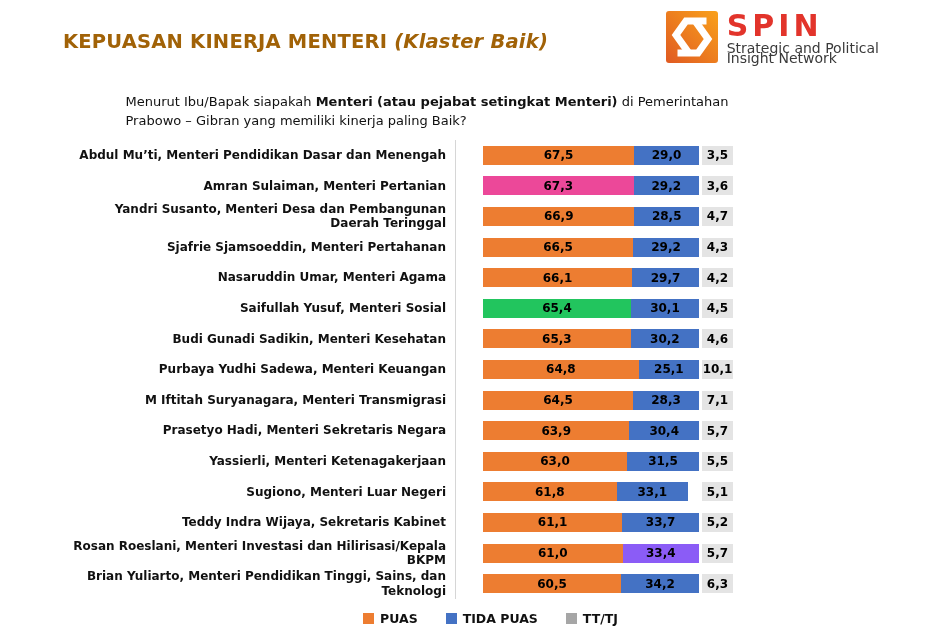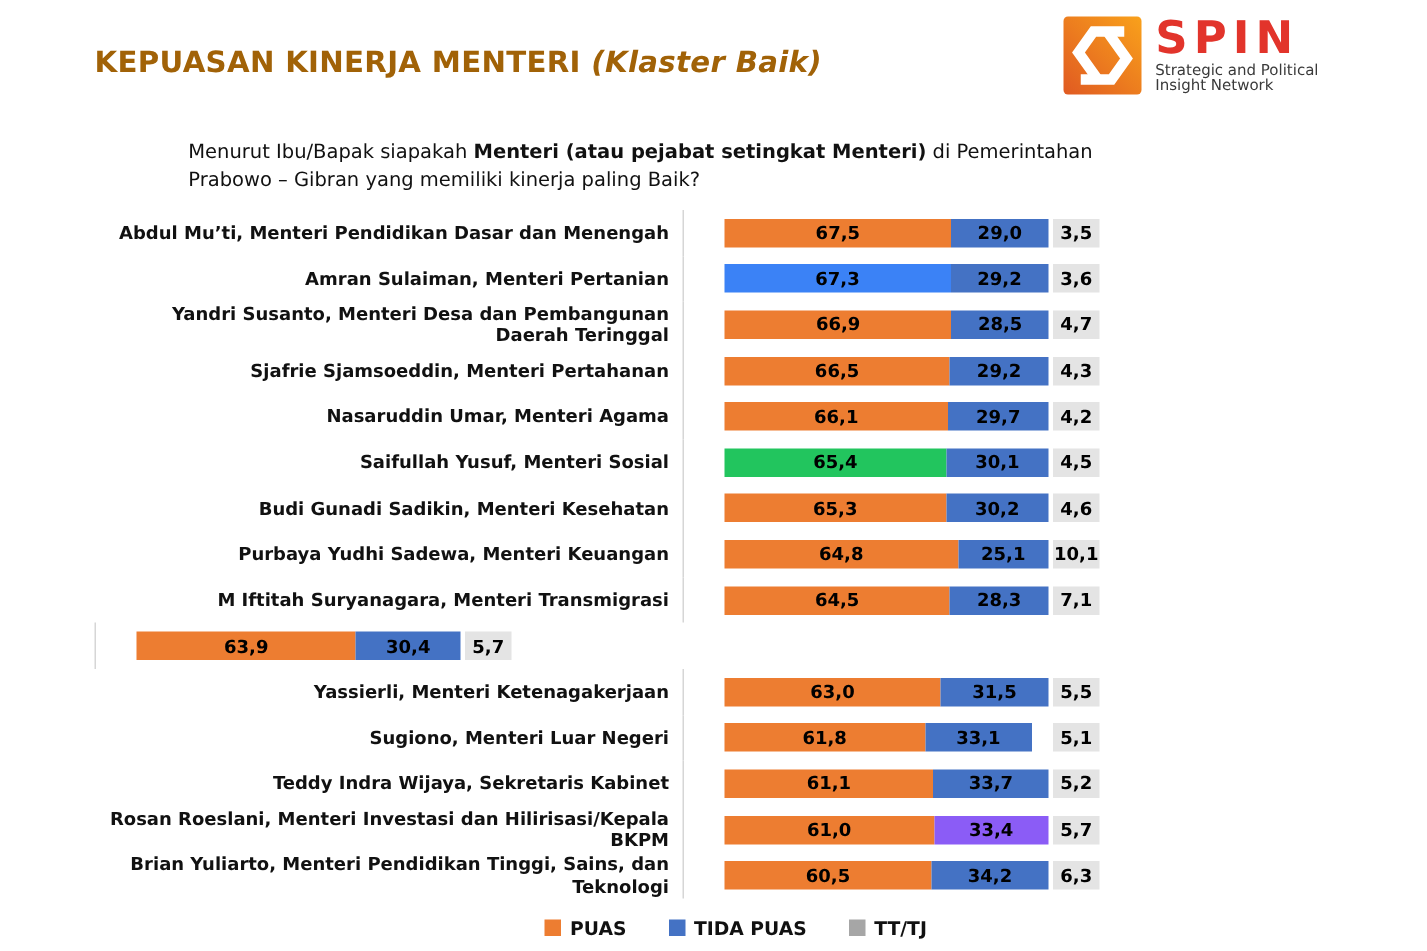--- a/index.html
+++ b/index.html
@@ -16,21 +16,21 @@
     font-size:19.5px; font-weight:bold; color:#a16207;
     letter-spacing:.2px; white-space:nowrap;
   }
   .page-title em { font-style:italic; }
   .logo { position:absolute; right:72px; top:10px; display:flex; align-items:center; }
   .logo-text { margin-left:8px; }
   .logo-brand {
     font-size:30px; font-weight:bold; letter-spacing:4px;
     line-height:30px; font-family:"DejaVu Sans", sans-serif;
   }
-  .logo-tagline { font-size:10px; line-height:10.5px; color:#3a3a3a; margin-top:2px; }
+  .logo-tagline { font-size:14px; line-height:10.5px; color:#3a3a3a; margin-top:2px; }
   
   .question {
     margin:14px auto 0 auto; width:700px; 
     font-size:13px; line-height:19px; color:#111;
   }
   .question b { font-weight:bold; }
   
   .chart { margin:10px 0 0 63px; }
   .chart-row { display:flex; align-items:center; height:30.6px; }
   .row-label {
@@ -106,21 +106,21 @@
           <div class="seg seg-ttj" style="flex-grow: 3.5; background: rgb(228, 228, 228);">
             <span>3,5</span>
           </div>
         </div>
       </div>
     </div>
     <div class="chart-row">
       <div class="row-label">Amran Sulaiman, Menteri Pertanian</div>
       <div class="bars-wrap">
         <div class="bar-track">
-          <div class="seg" style="flex-grow: 67.3; background: #3b82f6;">
+          <div class="seg" style="flex-grow: 67.3; background: #ec4899;">
             <span>67,3</span>
           </div>
           <div class="seg" style="flex-grow: 29.2; background: rgb(68, 114, 196);">
             <span>29,2</span>
           </div>
           <div class="seg seg-ttj" style="flex-grow: 3.6; background: rgb(228, 228, 228);">
             <span>3,6</span>
           </div>
         </div>
       </div>
@@ -231,20 +231,21 @@
           <div class="seg" style="flex-grow: 28.3; background: rgb(68, 114, 196);">
             <span>28,3</span>
           </div>
           <div class="seg seg-ttj" style="flex-grow: 7.1; background: rgb(228, 228, 228);">
             <span>7,1</span>
           </div>
         </div>
       </div>
     </div>
     <div class="chart-row">
+      <div class="row-label">Prasetyo Hadi, Menteri Sekretaris Negara</div>
       <div class="bars-wrap">
         <div class="bar-track">
           <div class="seg" style="flex-grow: 63.9; background: rgb(237, 125, 49);">
             <span>63,9</span>
           </div>
           <div class="seg" style="flex-grow: 30.4; background: rgb(68, 114, 196);">
             <span>30,4</span>
           </div>
           <div class="seg seg-ttj" style="flex-grow: 5.7; background: rgb(228, 228, 228);">
             <span>5,7</span>

